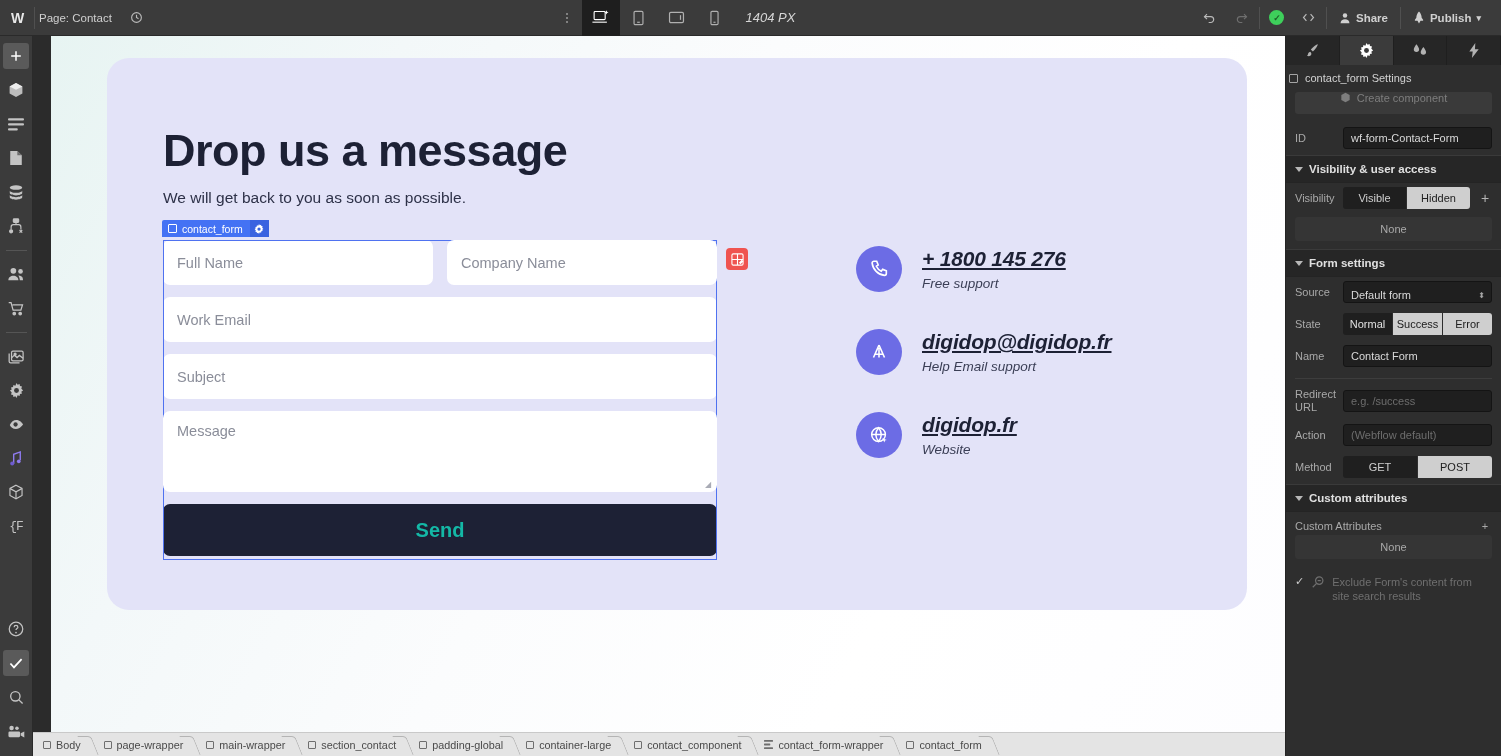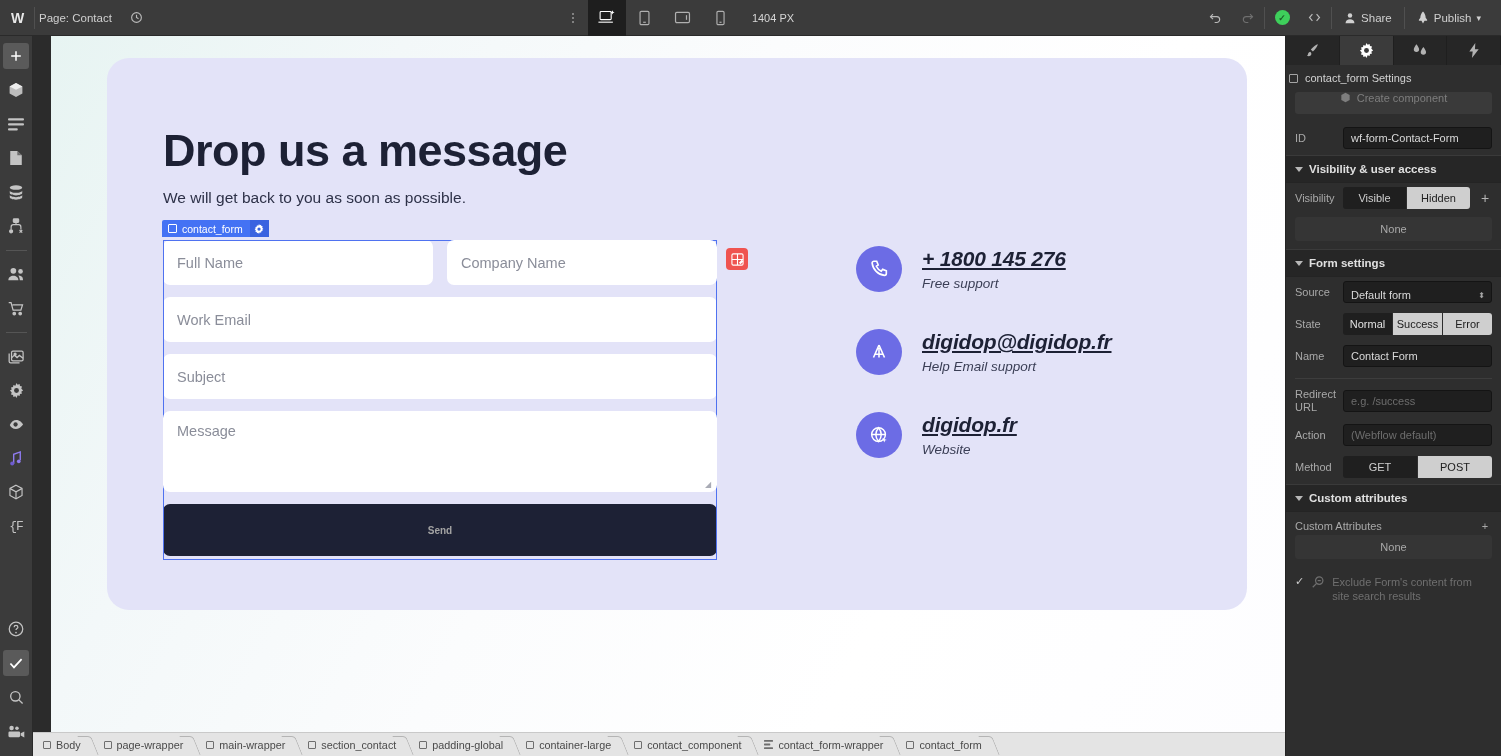--- a/index.html
+++ b/index.html
@@ -33,31 +33,32 @@
   }
   .tb-spacer { flex: 1; }
   .dots-v { display: flex; flex-direction: column; gap: 2px; align-items: center; }
   .dots-v i { width: 2px; height: 2px; background: #9a9a9a; border-radius: 50%; display: block; }
   .bp-group { display: flex; align-items: center; }
   .bp {
     width: 38px; height: 36px; display: flex; align-items: center; justify-content: center;
     color: #b0b0b0; position: relative;
   }
   .bp.active { background: #1e1e1e; color: #ffffff; }
-  .px-label { color: #d6d6d6; font-size: 11px; padding-left: 12px; }
+  .px-label { color: #d6d6d6; font-size: 13px; padding-left: 12px; font-style: italic; }
   .tb-right { display: flex; align-items: center; padding-right: 10px; gap: 2px; }
   .status-dot {
     width: 15px; height: 15px; border-radius: 50%; background: #3ecf5b;
     display: flex; align-items: center; justify-content: center;
     color: #1b5e27; font-size: 9px; font-weight: bold;
   }
   .tb-btn {
     display: flex; align-items: center; gap: 5px; color: #d0d0d0; font-size: 11.5px;
     padding: 0 10px; height: 26px; border-radius: 3px; background: transparent; border: none;
     font-family: inherit;
+    font-weight: bold;
   }
 
   
   .leftrail {
     position: absolute; left: 0; top: 36px; width: 33px; height: 720px;
     background: #3b3b3b; display: flex; flex-direction: column; align-items: center;
     padding-top: 7px; border-right: 1px solid #2a2a2a;
   }
   .rail-ic {
     width: 26px; height: 26px; margin-bottom: 8px; border-radius: 3px;
@@ -103,21 +104,21 @@
     padding: 0 14px; color: #8a8d99; font-size: 14.5px; margin-bottom: 12px; width: 100%;
   }
   .fld.half { width: 270px; }
   .txtarea {
     background: #fff; border-radius: 7px; height: 81px; padding: 12px 14px;
     color: #8a8d99; font-size: 14.5px; margin-bottom: 12px; position: relative; width: 100%;
   }
   .resize-grip { position: absolute; right: 3px; bottom: 3px; width: 9px; height: 9px; color: #a9abb5; font-size: 8px; line-height: 9px; }
   .send-btn {
     background: #1d2135; border-radius: 7px; height: 52px; display: flex; align-items: center;
-    justify-content: center; color: #a3a3a3; font-size: 10px; font-weight: bold; width: 100%;
+    justify-content: center; color: #14b8a6; font-size: 20px; font-weight: bold; width: 100%;
   }
   .cmp-badge {
     position: absolute; right: -31px; top: 8px; width: 22px; height: 22px; border-radius: 4px;
     background: #ef5350; display: flex; align-items: center; justify-content: center;
   }
   
   .info-list { position: absolute; left: 805px; top: 210px; }
   .info-row { display: flex; align-items: center; gap: 20px; margin-bottom: 37px; }
   .info-ic {
     width: 46px; height: 46px; border-radius: 50%; background: #6c6ce5;

